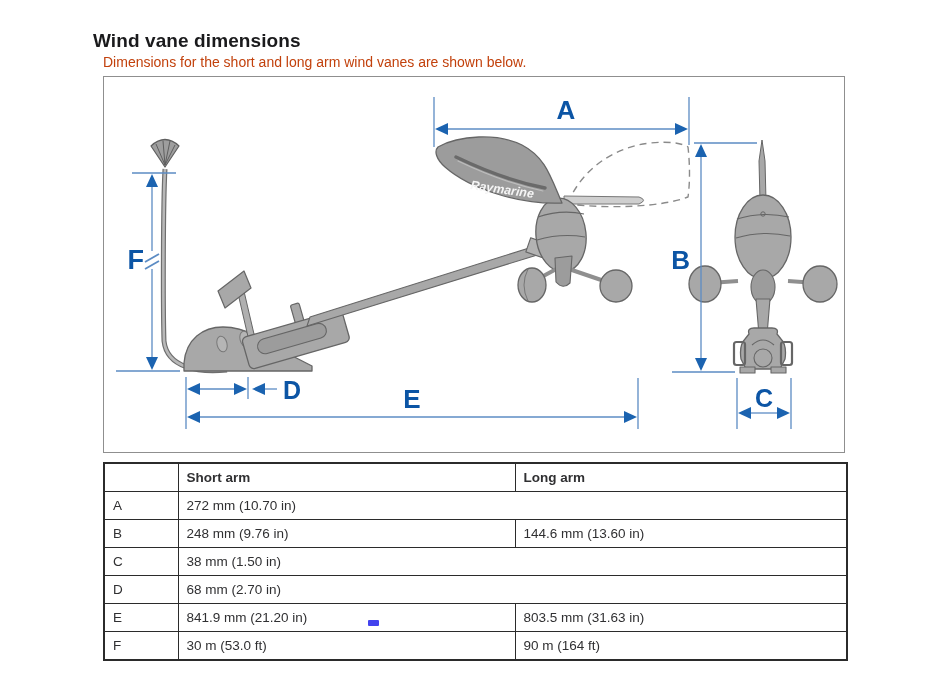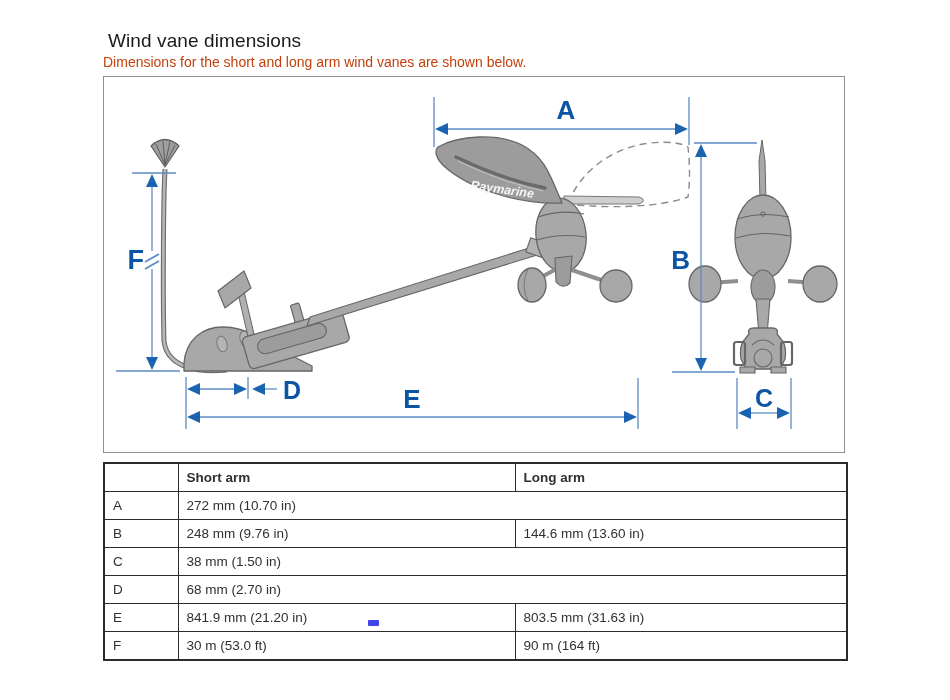--- a/index.html
+++ b/index.html
@@ -1,17 +1,17 @@
 <!DOCTYPE html>
 <html><head>
 <meta charset="utf-8">
 <style>
   html,body{margin:0;padding:0;background:#ffffff;}
   body{width:950px;height:700px;position:relative;font-family:"Liberation Sans",sans-serif;overflow:hidden;}
-  .page-title{position:absolute;left:108px;top:17px;font-size:19px;font-weight:400;color:#1a1a1c;letter-spacing:.1px;}
+  .page-title{position:absolute;left:93px;top:17px;font-size:19px;font-weight:700;color:#1a1a1c;letter-spacing:.1px;}
   .page-subtitle{position:absolute;left:103px;top:54px;font-size:14px;color:#c2410c;}
   .diagram-box{position:absolute;left:103px;top:76px;width:742px;height:377px;border:1.5px solid #8f8f8f;background:#ffffff;box-sizing:border-box;}
   .diagram-box svg{display:block;}
   .dim-label{font-family:"Liberation Sans",sans-serif;font-weight:700;fill:#0c55a5;}
   .brand{font-family:"Liberation Sans",sans-serif;font-weight:700;font-style:italic;fill:#f5f5f5;}
   table.dims{position:absolute;left:103px;top:462px;width:745px;border-collapse:collapse;table-layout:fixed;
              font-size:13.5px;color:#303032;border:2.5px solid #2b2b2b;padding-left:24px;}
   table.dims th,table.dims td{border:1.5px solid #2b2b2b;padding:2px 8px;height:23px;text-align:left;
              font-weight:400;white-space:nowrap;overflow:hidden;}
   table.dims th{font-weight:700;}

